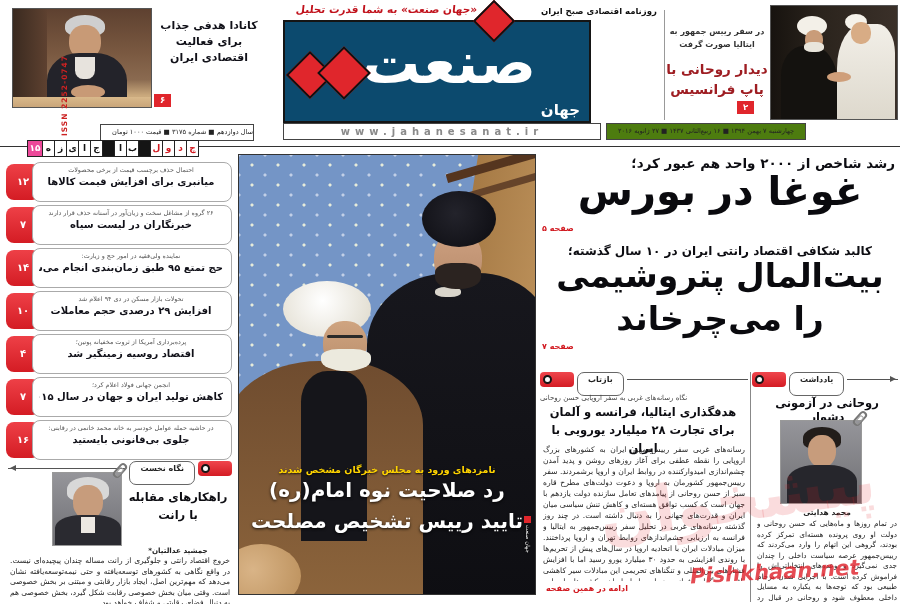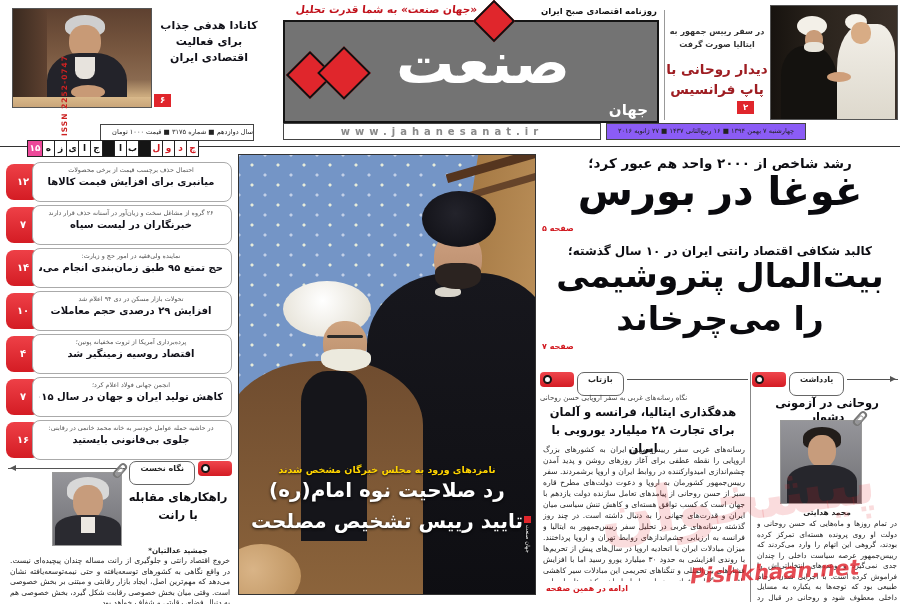--- a/index.html
+++ b/index.html
@@ -25,29 +25,29 @@
   .tl-kicker{font-size:7.6px;line-height:1.55;color:#333;font-weight:bold}
   .tl-head{margin-top:5px;font-size:11px;font-weight:800;line-height:1.45;color:#101018}
   .pagebox{background:#e0262c;color:#fff;font-weight:bold;font-size:8.5px;text-align:center;line-height:13px}
   .tl-page{left:154px;top:94px;width:17px;height:13px}
   .issue-box{left:100px;top:124px;width:154px;height:17px;border:1px solid #444;font-size:6.6px;line-height:15px;text-align:right;color:#222;background:#fff}
   .issn{left:60px;top:52px;height:84px;writing-mode:vertical-rl;transform:rotate(180deg);direction:ltr;color:#c22;font-size:7.5px;letter-spacing:1px;font-weight:bold}
 
   
   .slogan{left:276px;top:3px;width:220px;text-align:center;color:#c1121c;font-weight:800;font-size:10.5px;transform:skewX(-6deg)}
   .tagline{left:538px;top:6px;width:122px;text-align:center;font-size:8.5px;font-weight:bold;color:#111}
-  .logo-frame{left:283px;top:20px;width:376px;height:103px;background:#737373;border:2px solid #151515}
+  .logo-frame{left:283px;top:20px;width:308px;height:103px;background:#0c4a6e;border:2px solid #151515}
   .logo-main{position:absolute;left:30px;right:6px;top:2px;text-align:center;font-size:58px;font-weight:800;color:#fff;line-height:1.35}
   .logo-sub{position:absolute;right:9px;bottom:2px;font-size:15px;font-weight:800;color:#fff}
   .diamond{position:absolute;background:#e0262c;border:2px solid #101010;transform:rotate(45deg)}
   .d1{left:8px;top:36px;width:34px;height:34px}
   .d2{left:40px;top:32px;width:38px;height:38px}
   .d3{left:194px;top:-16px;width:30px;height:30px}
   .www-strip{left:283px;top:123px;width:318px;height:17px;border:1px solid #444;background:#fff;text-align:center;font-size:10px;font-weight:bold;color:#8a8a8a;letter-spacing:5px;line-height:15px;direction:ltr}
-  .date-box{left:606px;top:123px;width:200px;height:17px;border:1px solid #444;background:#8b5cf6;font-size:6.6px;line-height:15px;text-align:center;color:#222}
+  .date-box{left:606px;top:123px;width:200px;height:17px;border:1px solid #444;background:#4d7c0f;font-size:6.6px;line-height:15px;text-align:center;color:#222}
 
   
   .tr-text{left:666px;top:26px;width:102px;text-align:center}
   .tr-kicker{font-size:8px;line-height:1.6;color:#333;font-weight:bold}
   .tr-head{margin-top:7px;font-size:13.5px;font-weight:800;line-height:1.5;color:#9e1d22}
   .tr-page{left:737px;top:101px;width:17px;height:13px}
   .tr-photo{left:770px;top:5px;width:128px;height:115px;background:linear-gradient(90deg,#17130f 0%,#2b241d 40%,#3a3029 100%);overflow:hidden;border:1px solid #555}
   .pope-body{right:2px;top:18px;width:58px;height:97px;background:linear-gradient(180deg,#f2efe8,#ddd8cc);border-radius:45% 30% 0 0}
   .pope-cap{right:30px;top:8px;width:22px;height:16px;background:#f5f2ea;border-radius:50%}
   .pope-face{right:26px;top:16px;width:20px;height:22px;background:#d8ac85;border-radius:46%}
@@ -92,21 +92,21 @@
   .raf-beard{position:absolute;left:82px;top:194px;width:50px;height:22px;background:#eceade;border-radius:35% 35% 50% 50%}
   .stool{position:absolute;left:-18px;bottom:-14px;width:80px;height:64px;background:radial-gradient(circle at 40% 40%,#d9b487,#b98d58);border-radius:50%}
   .overlay{left:246px;top:464px;width:282px;text-align:center;z-index:6}
   .ov-kicker{color:#ffd400;font-size:9.5px;font-weight:800;text-shadow:0 1px 2px rgba(0,0,0,.8)}
   .ov-line{color:#fff;font-size:20px;font-weight:800;line-height:1.55;text-shadow:0 1px 3px rgba(0,0,0,.85)}
   .credit{left:524px;top:516px;z-index:7;display:flex;flex-direction:column;align-items:center;gap:2px}
   .credit .chip{width:7px;height:7px;background:#e0262c}
   .credit .ctxt{writing-mode:vertical-rl;font-size:5.5px;color:#f0f0f0;text-shadow:0 0 2px #000}
 
   
-  .lead-k1{left:545px;top:155px;width:350px;text-align:center;font-size:13.5px;font-weight:800;color:#0d0d12}
+  .lead-k1{left:545px;top:155px;width:350px;text-align:right;font-size:13.5px;font-weight:800;color:#0d0d12}
   .lead-h1{left:545px;top:168px;width:350px;text-align:center;font-size:40px;font-weight:800;color:#0a0a0e;line-height:1.15}
   .lead-p1{left:542px;top:224px;font-size:8px;font-weight:bold;color:#d1181f}
   .lead-k2{left:545px;top:244px;width:350px;text-align:center;font-size:12px;font-weight:800;color:#0d0d12}
   .lead-h2a{left:545px;top:256px;width:350px;text-align:center;font-size:33px;font-weight:800;color:#0a0a0e;line-height:1.2}
   .lead-h2b{left:545px;top:299px;width:350px;text-align:center;font-size:33px;font-weight:800;color:#0a0a0e;line-height:1.2}
   .lead-p2{left:542px;top:342px;font-size:8px;font-weight:bold;color:#d1181f}
 
   
   .tabrow{display:flex;align-items:flex-start;direction:ltr;gap:3px}
   .pill{background:linear-gradient(180deg,#ef464d,#d41c24);border-radius:4px;width:34px;height:15px;display:flex;align-items:center;padding:0 3px;flex:none}

